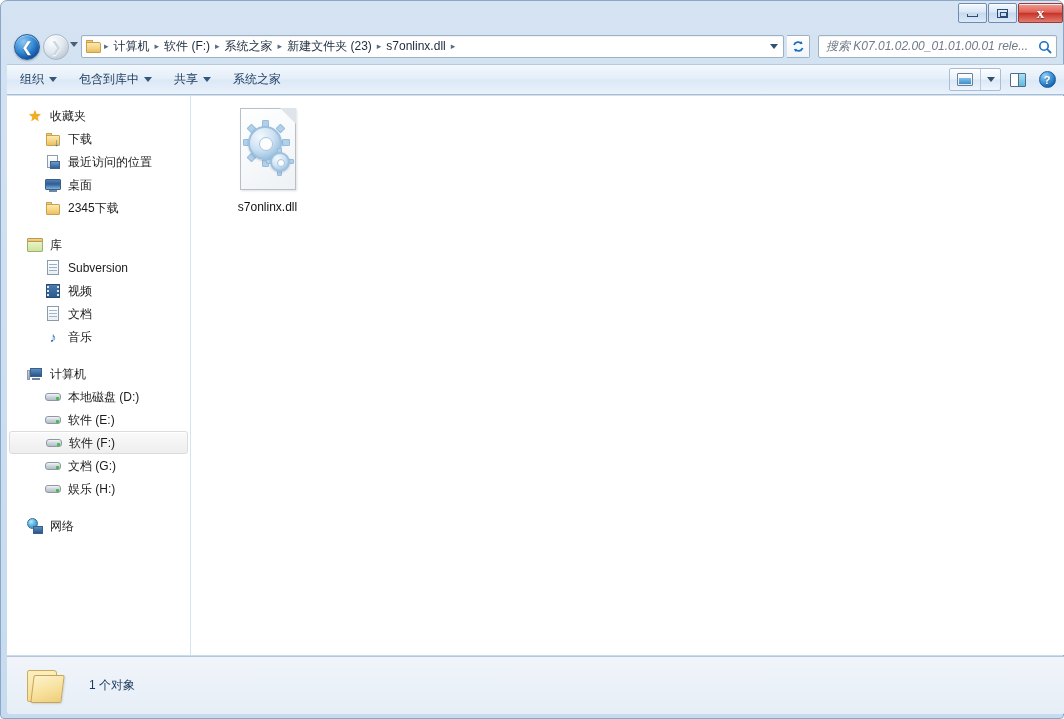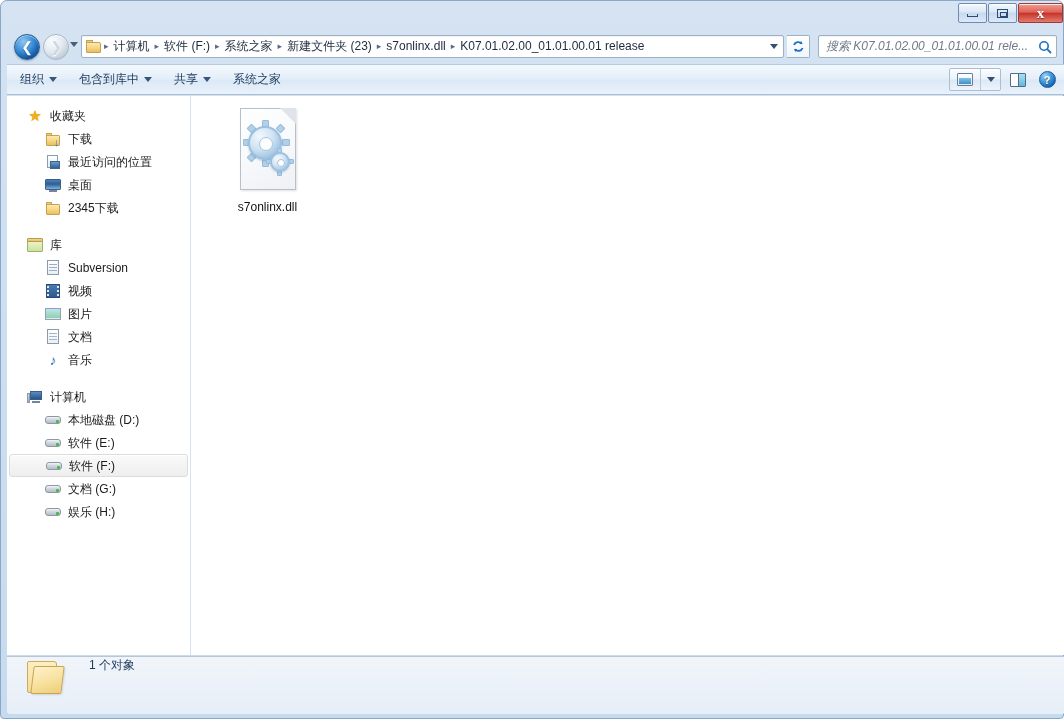--- a/index.html
+++ b/index.html
@@ -409,21 +409,21 @@
   #file-label {
     margin-top: 4px; font-size: 12px; color: #131313; text-align: center;
     white-space: nowrap;
   }
 
   
   #statusbar {
     position: absolute; left: 3px; top: 655px; width: 1058px; height: 58px;
     background: linear-gradient(180deg, #f1f5fa 0%, #e6eef7 100%);
     border-top: 1px solid #b5c6d9;
-    display: flex; align-items: flex-start;
+    display: flex; align-items: center;
     border-radius: 0 0 3px 3px;
   }
   #status-folder { margin-left: 18px; width: 44px; height: 40px; position: relative; }
   .openf-back {
     position: absolute; left: 2px; top: 4px; width: 30px; height: 32px;
     background: linear-gradient(180deg, #fcefc0 0%, #f6dd94 100%);
     border: 1px solid #cdaa5e; border-radius: 2px 3px 2px 2px;
   }
   .openf-front {
     position: absolute; left: 7px; top: 9px; width: 31px; height: 28px;
@@ -476,21 +476,20 @@
             <span class="crumb">计算机</span>
             <span class="sep">▸</span>
             <span class="crumb">软件 (F:)</span>
             <span class="sep">▸</span>
             <span class="crumb">系统之家</span>
             <span class="sep">▸</span>
             <span class="crumb">新建文件夹 (23)</span>
             <span class="sep">▸</span>
             <span class="crumb">s7onlinx.dll</span>
             <span class="sep">▸</span>
-            <span class="crumb">K07.01.02.00_01.01.00.01 release</span>
           </div>
         <div id="addr-drop">
           <span class="tri-down"></span>
         </div>
       </div>
 
       <div id="refresh-btn">
         <svg width="15" height="15" viewBox="0 0 15 15">
           <path d="M3 6 a4.4 4.4 0 0 1 7.6 -1.2" stroke="#1b6fc4" stroke-width="1.8" fill="none"></path>
           <path d="M11.6 9 a4.4 4.4 0 0 1 -7.6 1.2" stroke="#1b6fc4" stroke-width="1.8" fill="none"></path>
@@ -604,27 +603,20 @@
                 <span class="hole" style="left:2px;top:3px"></span>
                 <span class="hole" style="left:2px;top:7px"></span>
                 <span class="hole" style="left:2px;top:11px"></span>
                 <span class="hole" style="left:12px;top:3px"></span>
                 <span class="hole" style="left:12px;top:7px"></span>
                 <span class="hole" style="left:12px;top:11px"></span>
               </span>
               <span class="nav-label">视频</span>
             </div>
             <div class="nav-item child">
-              <span class="ico ico-pic">
-                <span class="pbody"></span>
-                <span class="sky"></span>
-              </span>
-              <span class="nav-label">图片</span>
-            </div>
-            <div class="nav-item child">
               <span class="ico ico-doc">
                 <span class="dbody"></span>
                 <span class="dln" style="top:4px"></span>
                 <span class="dln" style="top:7px"></span>
                 <span class="dln" style="top:10px"></span>
               </span>
               <span class="nav-label">文档</span>
             </div>
             <div class="nav-item child">
               <span class="ico ico-music">♪</span>
@@ -667,20 +659,29 @@
                 <span class="led"></span>
               </span>
               <span class="nav-label">文档 (G:)</span>
             </div>
             <div class="nav-item child">
               <span class="ico ico-drive">
                 <span class="dr"></span>
                 <span class="led"></span>
               </span>
               <span class="nav-label">娱乐 (H:)</span>
+            </div>
+          </div>
+          <div class="nav-group">
+            <div class="nav-item root">
+              <span class="ico ico-net">
+                <span class="globe"></span>
+                <span class="pc"></span>
+              </span>
+              <span class="nav-label">网络</span>
             </div>
           </div>
         </div>
       <div id="splitter"></div>
       <div id="content">
 
         <div id="file-item">
           <div id="file-icon-wrap">
             <div class="page">
               <div class="page-fold"></div>

